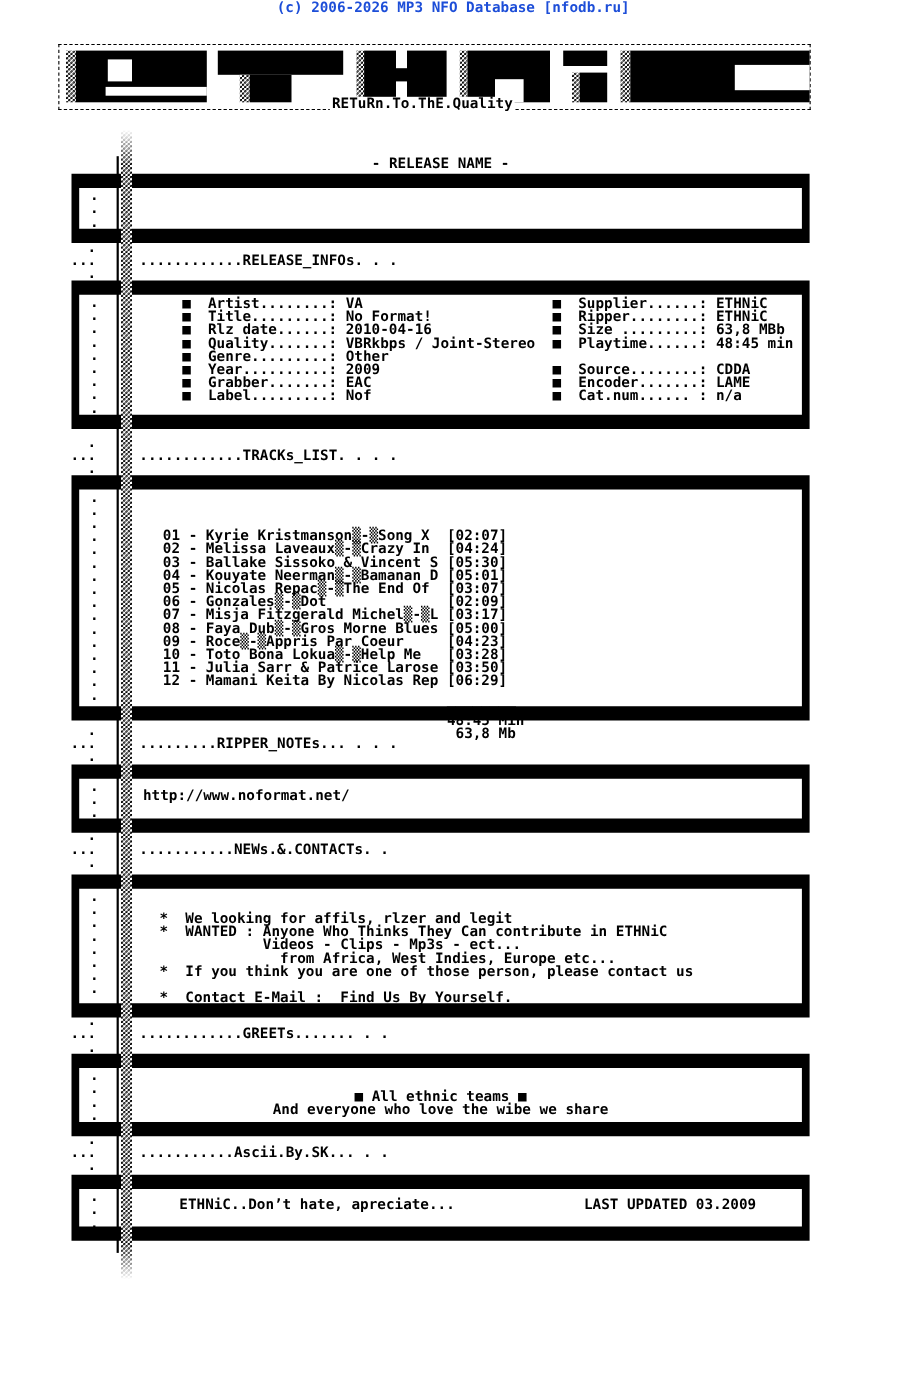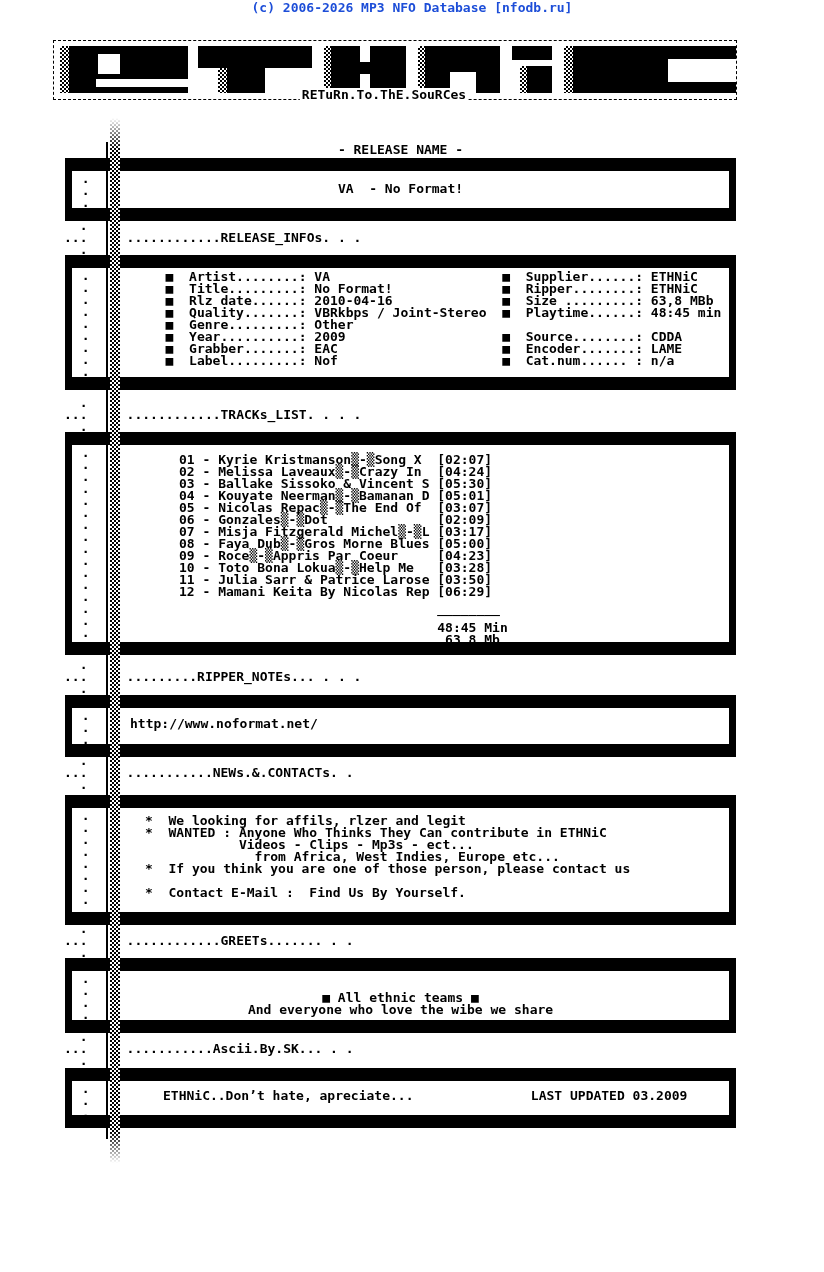--- a/index.html
+++ b/index.html
@@ -83,33 +83,32 @@
         <div class="chk" style="left:460px;top:20px;width:7px;height:27px;"></div>
         <div class="blk" style="left:467px;top:20px;width:25px;height:27px;"></div>
       </div>
 
       <div>
         <div class="chk" style="left:504px;top:0;width:9px;height:47px;"></div>
         <div class="blk" style="left:513px;top:0;width:163px;height:47px;"></div>
         <div class="wht" style="left:608px;top:13px;width:68px;height:23px;"></div>
       </div>
     </div>
-    <div class="tagline">RETuRn.To.ThE.SouRCes</div>
+    <div class="tagline">RETuRn.To.ThE.Quality</div>
   </div>
 
   <div class="vthin"></div>
   <div class="vband"></div>
 
   <div class="heading-line" style="top:143px;">- RELEASE NAME -</div>
 
   <div class="nfo-box" style="top:158px;height:63px;">
     <pre class="gutter"> .
  .
  .</pre>
-    <pre class="content center" style="padding-top:12px;">VA  - No Format!</pre>
   </div>
 
   <pre class="hdr" style="top:220px;">  .
 ...     ............RELEASE_INFOs. . .
   .</pre>
 
   <div class="nfo-box" style="top:255px;height:135px;">
     <pre class="gutter"> .
  .
  .
@@ -143,21 +142,21 @@
  .
  .
  .
  .
  .
  .
  .
  .
  .
  .</pre>
-    <pre class="content" style="padding-top:9px;padding-left:107px;" id="tracks-pre">01 - Kyrie Kristmanson▒-▒Song X  [02:07]
+    <pre class="content" style="padding-top:9px;padding-left:76px;margin-top:28px;" id="tracks-pre">01 - Kyrie Kristmanson▒-▒Song X  [02:07]
 02 - Melissa Laveaux▒-▒Crazy In  [04:24]
 03 - Ballake Sissoko &amp; Vincent S [05:30]
 04 - Kouyate Neerman▒-▒Bamanan D [05:01]
 05 - Nicolas Repac▒-▒The End Of  [03:07]
 06 - Gonzales▒-▒Dot              [02:09]
 07 - Misja Fitzgerald Michel▒-▒L [03:17]
 08 - Faya Dub▒-▒Gros Morne Blues [05:00]
 09 - Roce▒-▒Appris Par Coeur     [04:23]
 10 - Toto Bona Lokua▒-▒Help Me   [03:28]
 11 - Julia Sarr &amp; Patrice Larose [03:50]
@@ -185,21 +184,21 @@
 
   <div class="nfo-box" style="top:795px;height:130px;">
     <pre class="gutter"> .
  .
  .
  .
  .
  .
  .
  .</pre>
-    <pre class="content" style="padding-top:7px;padding-left:73px;" id="contacts-pre">*  We looking for affils, rlzer and legit
+    <pre class="content" style="padding-top:22px;padding-left:73px;" id="contacts-pre">*  We looking for affils, rlzer and legit
 *  WANTED : Anyone Who Thinks They Can contribute in ETHNiC
             Videos - Clips - Mp3s - ect...
               from Africa, West Indies, Europe etc...
 *  If you think you are one of those person, please contact us
 
 *  Contact E-Mail :  Find Us By Yourself.</pre>
   </div>
 
   <pre class="hdr" style="top:923px;">  .
 ...     ............GREETs....... . .

